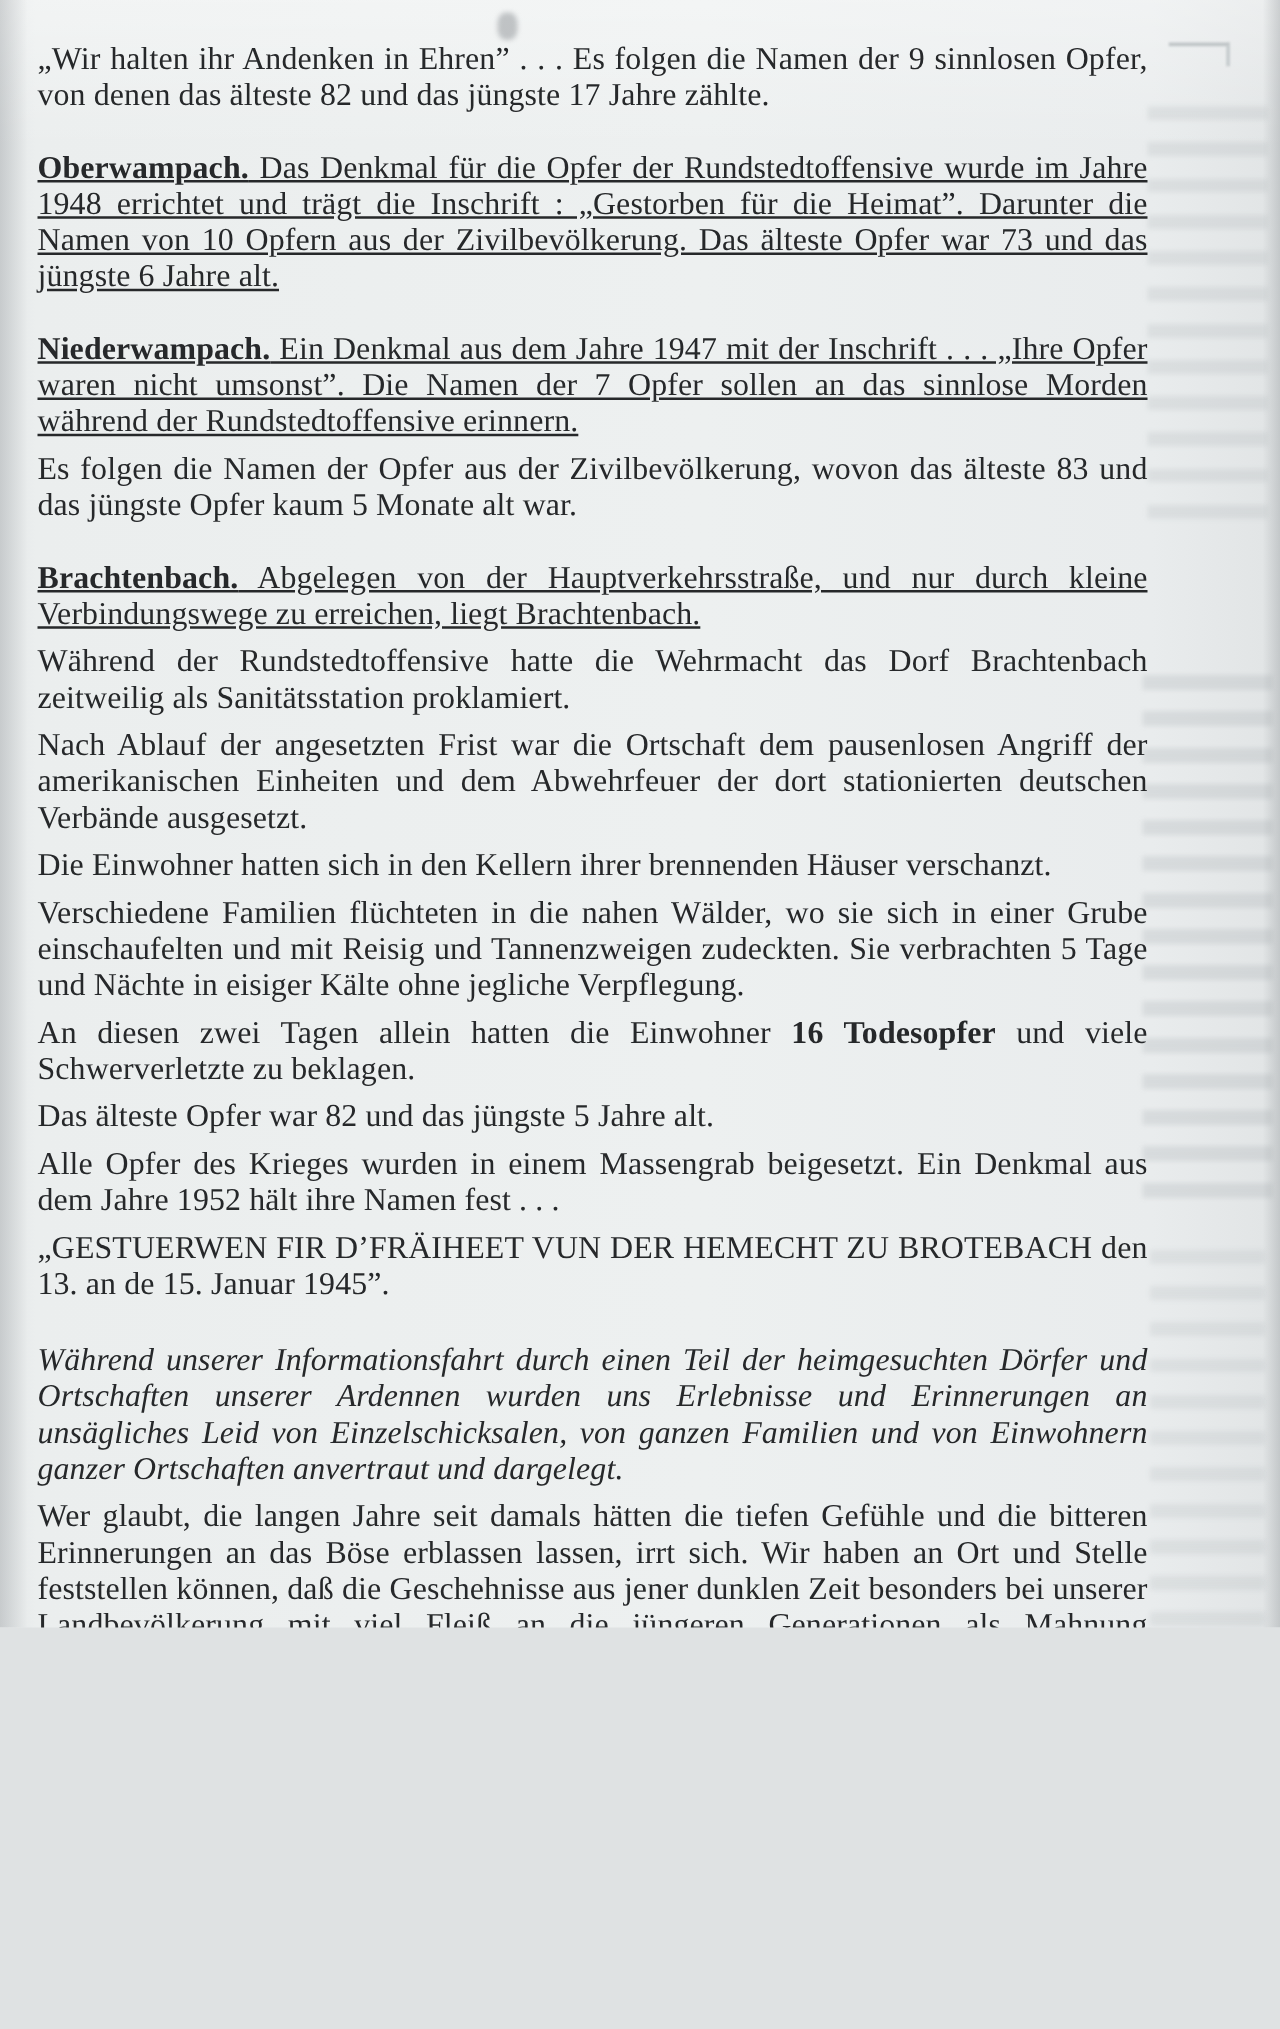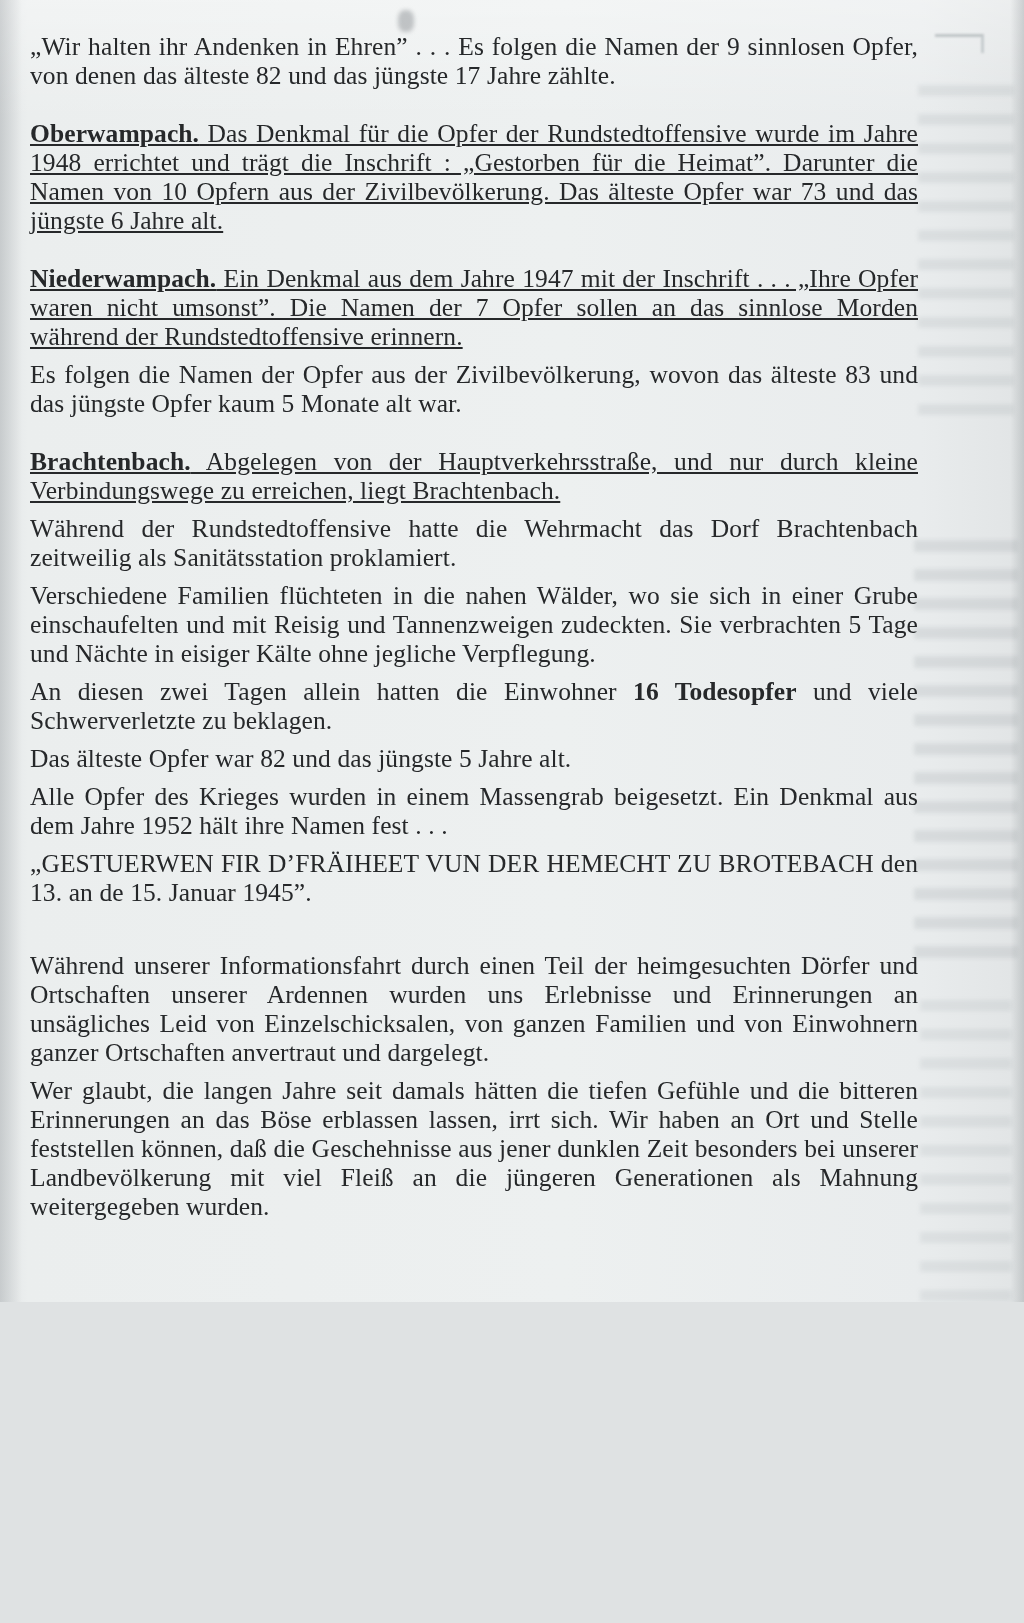--- a/index.html
+++ b/index.html
@@ -25,21 +25,21 @@
     left:30px; top:30px;
     width:888px;
     font-size:25.5px;
     line-height:29px;
     text-align:justify;
     letter-spacing:.1px;
   }
   .text-col p{margin:9px 0 0 0;}
   .text-col p:first-child{margin-top:2px;}
   .text-col p.gap-section{margin-top:29px;text-decoration:underline;}
-  .text-col p.gap-large{margin-top:44px;}
+  .text-col p.gap-large{margin-top:32px;font-style:italic;}
   .text-col strong{font-weight:700;}
   
   .page-number{
     position:absolute;
     right:82px; top:1538px;
     font-size:36px;
     letter-spacing:2px;
   }
   
   .ghost{
@@ -113,20 +113,22 @@
   <div class="edge-shadow-left"></div>
   <div class="edge-shadow-right"></div>
 
   <main class="text-col">
       <p class="para"><span>„Wir halten ihr Andenken in Ehren” . . . Es folgen die Namen der 9 sinnlosen Opfer, von denen das älteste 82 und das jüngste 17 Jahre zählte.</span></p>
       <p class="para gap-section"><strong>Oberwampach.</strong><span> Das Denkmal für die Opfer der Rundstedtoffensive wurde im Jahre 1948 errichtet und trägt die Inschrift : „Gestorben für die Heimat”. Darunter die Namen von 10 Opfern aus der Zivilbevölkerung. Das älteste Opfer war 73 und das jüngste 6 Jahre alt.</span></p>
       <p class="para gap-section"><strong>Niederwampach.</strong><span> Ein Denkmal aus dem Jahre 1947 mit der Inschrift . . . „Ihre Opfer waren nicht umsonst”. Die Namen der 7 Opfer sollen an das sinnlose Morden während der Rundstedtoffensive erinnern.</span></p>
       <p class="para"><span>Es folgen die Namen der Opfer aus der Zivilbevölkerung, wovon das älteste 83 und das jüngste Opfer kaum 5 Monate alt war.</span></p>
       <p class="para gap-section"><strong>Brachtenbach.</strong><span> Abgelegen von der Hauptverkehrsstraße, und nur durch kleine Verbindungswege zu erreichen, liegt Brachtenbach.</span></p>
       <p class="para"><span>Während der Rundstedtoffensive hatte die Wehrmacht das Dorf Brachtenbach zeitweilig als Sanitätsstation proklamiert.</span></p>
+      <p class="para"><span>Nach Ablauf der angesetzten Frist war die Ortschaft dem pausenlosen Angriff der amerikanischen Einheiten und dem Abwehrfeuer der dort stationierten deutschen Verbände ausgesetzt.</span></p>
+      <p class="para"><span>Die Einwohner hatten sich in den Kellern ihrer brennenden Häuser verschanzt.</span></p>
       <p class="para"><span>Verschiedene Familien flüchteten in die nahen Wälder, wo sie sich in einer Grube einschaufelten und mit Reisig und Tannenzweigen zudeckten. Sie verbrachten 5 Tage und Nächte in eisiger Kälte ohne jegliche Verpflegung.</span></p>
       <p class="para"><span>An diesen zwei Tagen allein hatten die Einwohner </span><strong>16 Todesopfer</strong><span> und viele Schwerverletzte zu beklagen.</span></p>
       <p class="para"><span>Das älteste Opfer war 82 und das jüngste 5 Jahre alt.</span></p>
       <p class="para"><span>Alle Opfer des Krieges wurden in einem Massengrab beigesetzt. Ein Denkmal aus dem Jahre 1952 hält ihre Namen fest . . .</span></p>
       <p class="para"><span>„GESTUERWEN FIR D’FRÄIHEET VUN DER HEMECHT ZU BROTEBACH den 13. an de 15. Januar 1945”.</span></p>
       <p class="para gap-large"><span>Während unserer Informationsfahrt durch einen Teil der heimgesuchten Dörfer und Ortschaften unserer Ardennen wurden uns Erlebnisse und Erinnerungen an unsägliches Leid von Einzelschicksalen, von ganzen Familien und von Einwohnern ganzer Ortschaften anvertraut und dargelegt.</span></p>
       <p class="para"><span>Wer glaubt, die langen Jahre seit damals hätten die tiefen Gefühle und die bitteren Erinnerungen an das Böse erblassen lassen, irrt sich. Wir haben an Ort und Stelle feststellen können, daß die Geschehnisse aus jener dunklen Zeit besonders bei unserer Landbevölkerung mit viel Fleiß an die jüngeren Generationen als Mahnung weitergegeben wurden.</span></p>
     </main>
 
   <div class="page-number">321</div>

